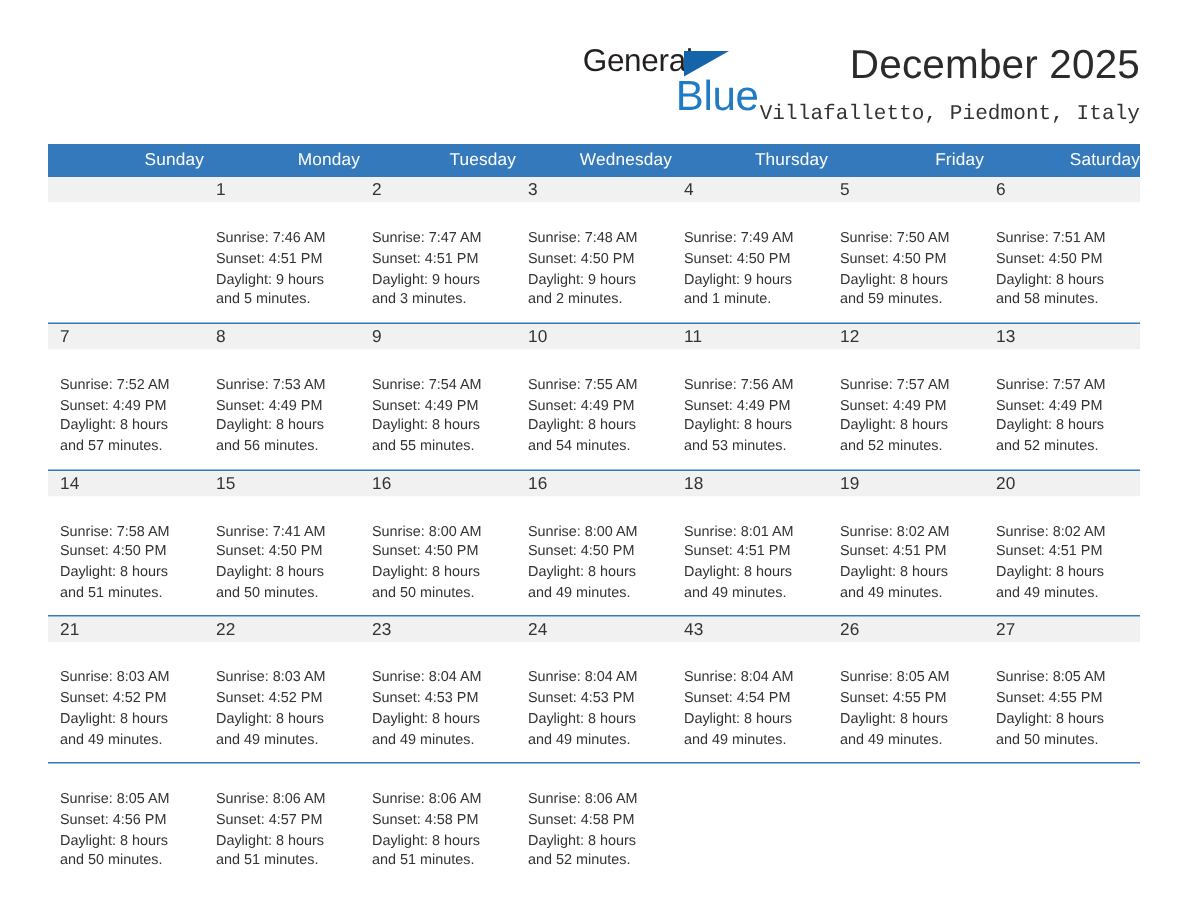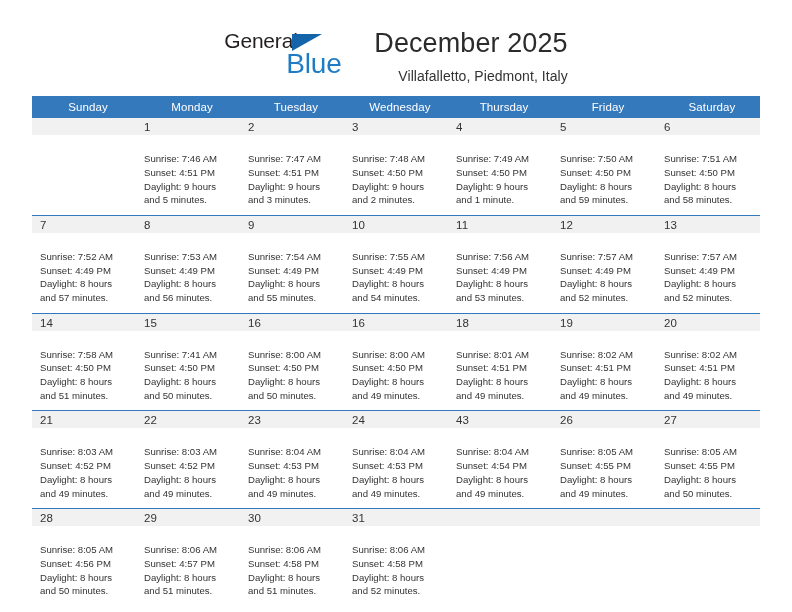--- a/index.html
+++ b/index.html
@@ -14,21 +14,21 @@
     position: relative;
     width: 792px;
     height: 612px;
     padding: 0;
   }
 
   
   .topbar {
     display: flex;
     align-items: flex-start;
-    justify-content: center;
+    justify-content: flex-end;
     padding: 28px 32px 0 32px;
     height: 96px;
   }
   .logo {
     position: relative;
     width: 118px;
     height: 46px;
     line-height: 1;
     user-select: none;
   }
@@ -67,37 +67,38 @@
     font-weight: normal;
     letter-spacing: 0.1px;
     line-height: 1.15;
     margin-left: 32px;
   }
   .cal-sub {
     font-size: 14px;
     color: #333333;
     margin-top: 9px;
     letter-spacing: 0.05px;
+    font-family: Liberation Mono, monospace;
   }
 
   
   .cal {
     margin: 0 32px;
     width: 728px;
     border-collapse: collapse;
     table-layout: fixed;
   }
   .cal col { width: 104px; }
 
   .cal thead th {
     background: #3579bd;
     color: #ffffff;
     font-size: 11.5px;
     font-weight: normal;
-    text-align: center;
+    text-align: right;
     padding: 5px 0 5px 8px;
     height: 22px;
     letter-spacing: 0.1px;
     margin-left: 26px;
   }
 
   .daynum-row td {
     background: #f1f1f1;
     font-size: 11.5px;
     color: #333333;
@@ -380,57 +381,48 @@
           <td>
             <span class="line">Sunrise: 8:05 AM</span>
             <span class="line">Sunset: 4:55 PM</span>
             <span class="line">Daylight: 8 hours</span>
             <span class="line">and 50 minutes.</span>
           </td>
         </tr>
         <tr class="week-sep">
           <td colspan="7"></td>
         </tr>
-        <tr class="daynum-row">
-          <td>28</td>
-          <td>29</td>
-          <td>30</td>
-          <td>31</td>
+        <tr class="info-row">
+          <td>
+            <span class="line">Sunrise: 8:05 AM</span>
+            <span class="line">Sunset: 4:56 PM</span>
+            <span class="line">Daylight: 8 hours</span>
+            <span class="line">and 50 minutes.</span>
+          </td>
+          <td>
+            <span class="line">Sunrise: 8:06 AM</span>
+            <span class="line">Sunset: 4:57 PM</span>
+            <span class="line">Daylight: 8 hours</span>
+            <span class="line">and 51 minutes.</span>
+          </td>
+          <td>
+            <span class="line">Sunrise: 8:06 AM</span>
+            <span class="line">Sunset: 4:58 PM</span>
+            <span class="line">Daylight: 8 hours</span>
+            <span class="line">and 51 minutes.</span>
+          </td>
+          <td>
+            <span class="line">Sunrise: 8:06 AM</span>
+            <span class="line">Sunset: 4:58 PM</span>
+            <span class="line">Daylight: 8 hours</span>
+            <span class="line">and 52 minutes.</span>
+          </td>
           <td class="empty"></td>
           <td class="empty"></td>
           <td class="empty"></td>
         </tr>
-        <tr class="info-row">
-          <td>
-            <span class="line">Sunrise: 8:05 AM</span>
-            <span class="line">Sunset: 4:56 PM</span>
-            <span class="line">Daylight: 8 hours</span>
-            <span class="line">and 50 minutes.</span>
-          </td>
-          <td>
-            <span class="line">Sunrise: 8:06 AM</span>
-            <span class="line">Sunset: 4:57 PM</span>
-            <span class="line">Daylight: 8 hours</span>
-            <span class="line">and 51 minutes.</span>
-          </td>
-          <td>
-            <span class="line">Sunrise: 8:06 AM</span>
-            <span class="line">Sunset: 4:58 PM</span>
-            <span class="line">Daylight: 8 hours</span>
-            <span class="line">and 51 minutes.</span>
-          </td>
-          <td>
-            <span class="line">Sunrise: 8:06 AM</span>
-            <span class="line">Sunset: 4:58 PM</span>
-            <span class="line">Daylight: 8 hours</span>
-            <span class="line">and 52 minutes.</span>
-          </td>
-          <td class="empty"></td>
-          <td class="empty"></td>
-          <td class="empty"></td>
-        </tr>
         <tr class="week-sep last">
           <td colspan="7"></td>
         </tr>
       </tbody>
   </table>
 
 </div>
 
 </body></html>

